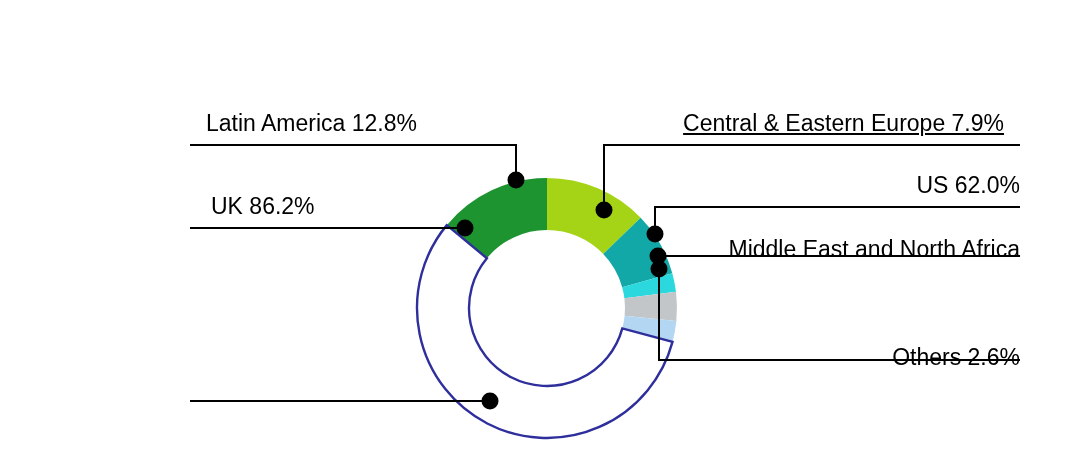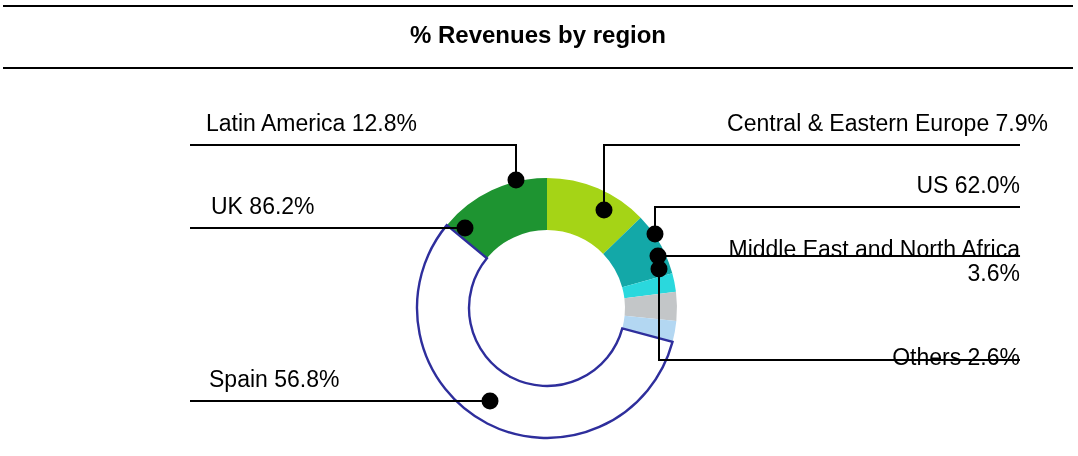--- a/index.html
+++ b/index.html
@@ -63,23 +63,20 @@
     white-space: nowrap;
   }
   .label-right { text-align: right; }
   .label-left  { text-align: left; }
 </style>
 </head>
 <body>
 
 <div id="page">
 
-  <div id="header-band">
-    <div id="chart-title">% Revenues by region</div>
-  </div>
 
   <div id="chart-area">
 
     <svg id="donut-svg" width="1078" height="386" viewBox="0 0 1078 386">
 
       <g fill="none" stroke-width="52">
           <path d="M 547.00 134.00 A 104 104 0 0 1 621.91 165.86" stroke="#a5d416" stroke-width="52" fill="none"></path>
           <path d="M 621.91 165.86 A 104 104 0 0 1 647.23 210.24" stroke="#13a8a8" stroke-width="52" fill="none"></path>
           <path d="M 647.23 210.24 A 104 104 0 0 1 650.18 224.97" stroke="#2ad8dd" stroke-width="52" fill="none"></path>
           <path d="M 650.18 224.97 A 104 104 0 0 1 650.47 248.44" stroke="#c3c6c8" stroke-width="52" fill="none"></path>
@@ -117,26 +114,24 @@
         <circle cx="655" cy="164" r="8.5"></circle>
         <circle cx="658" cy="186" r="8.5"></circle>
         <circle cx="659" cy="199" r="8.5"></circle>
       </g>
     </svg>
 
     <div class="callout-label label-left" style="left:206px; top:40px;">Latin America 12.8%</div>
 
     <div class="callout-label label-left" style="left:211px; top:123px;">UK 86.2%</div>
 
-    <div class="callout-label label-left" style="left:209px; top:296px;">Spain 56.8%</div>
 
-    <div class="callout-label label-right" style="left:548px; top:40px; width:500px;">Central &amp; Eastern Europe 7.9%</div>
+    <div class="callout-label label-right" style="left:504px; top:40px; width:500px;text-decoration:underline;">Central &amp; Eastern Europe 7.9%</div>
 
     <div class="callout-label label-right" style="left:620px; top:102px; width:400px;">US 62.0%</div>
 
     <div class="callout-label label-right" style="left:620px; top:152px; width:400px;margin-top:14px;">Middle East and North Africa</div>
 
-    <div class="callout-label label-right" style="left:620px; top:190px; width:400px;">3.6%</div>
 
     <div class="callout-label label-right" style="left:620px; top:274px; width:400px;">Others 2.6%</div>
 
   </div>
 </div>
 
 </body></html>

